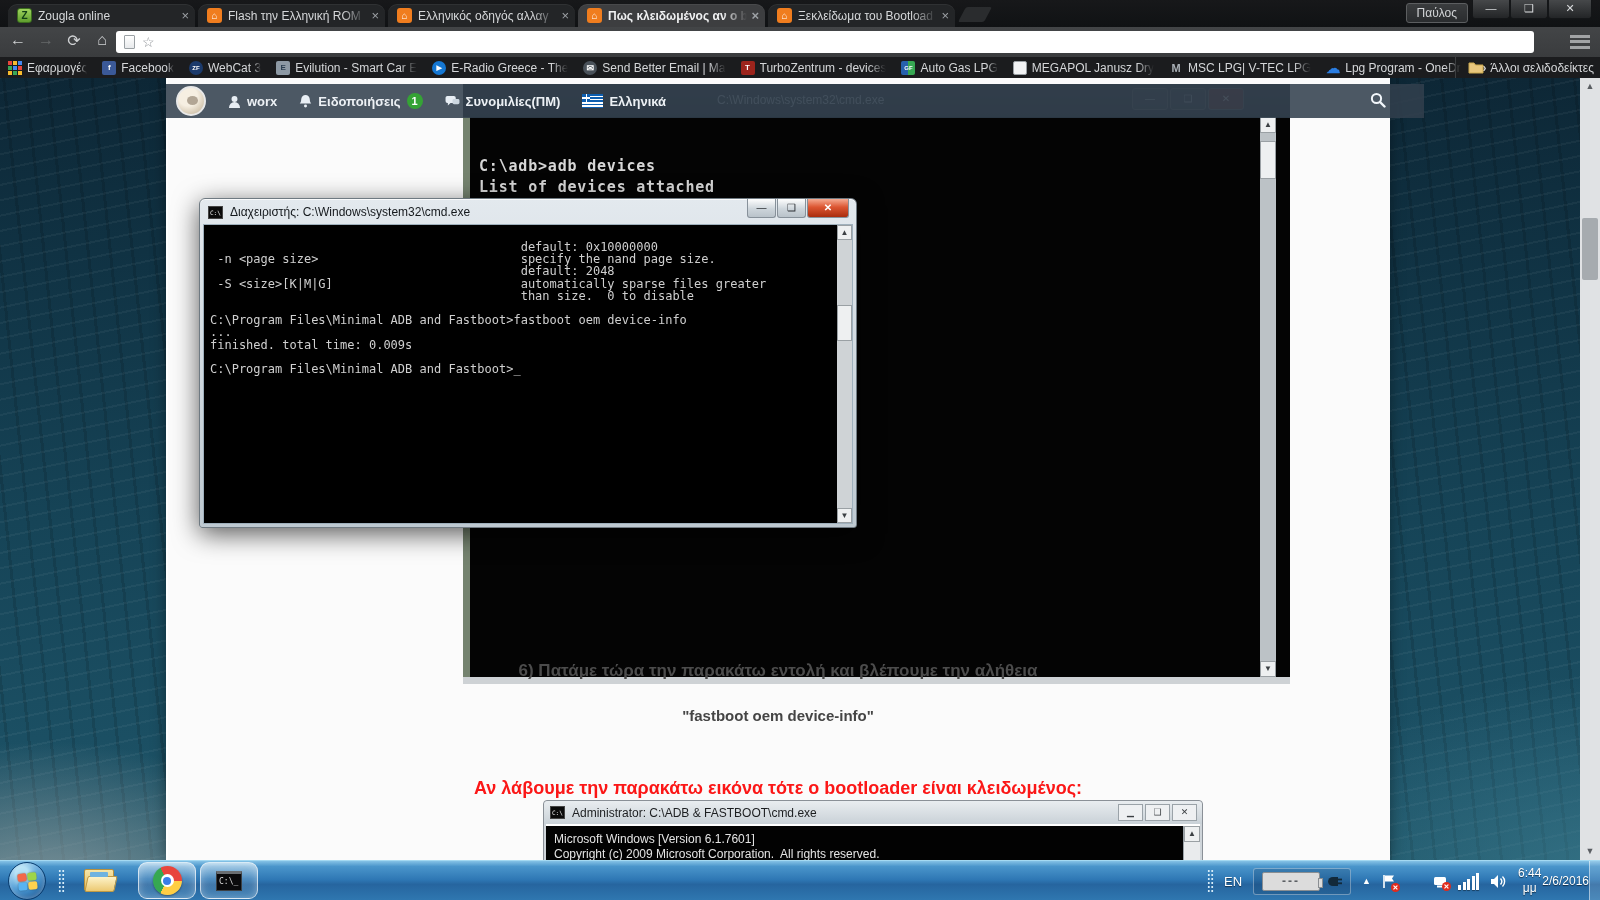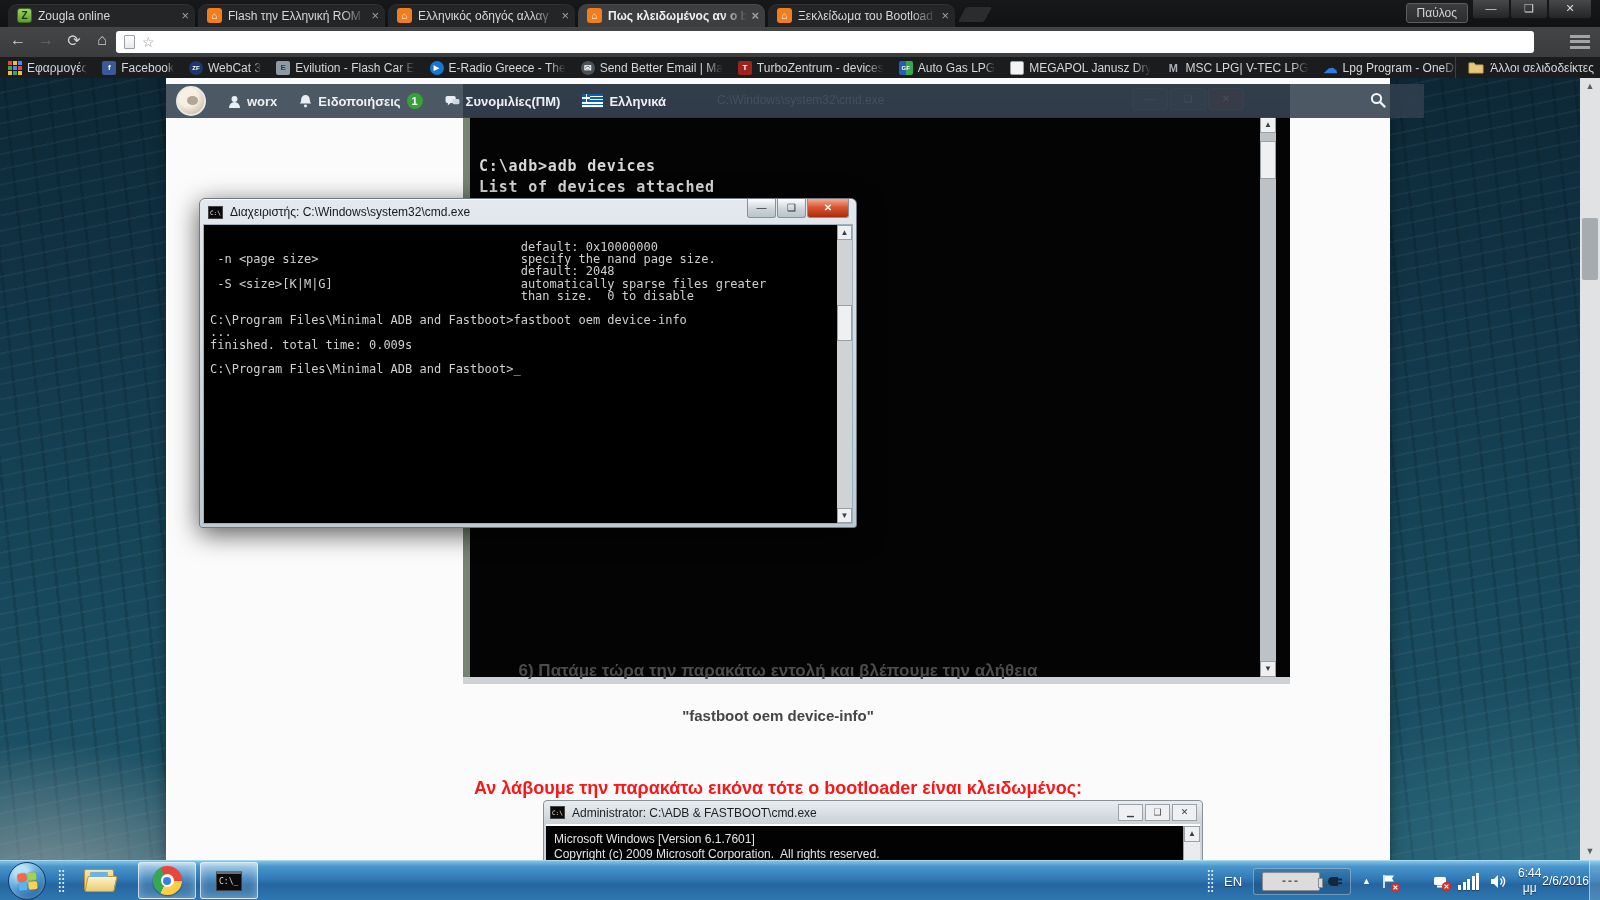--- a/index.html
+++ b/index.html
@@ -150,21 +150,21 @@
   .orb { position:absolute; left:8px; top:1px; width:38px; height:38px; border-radius:50%;
          background:radial-gradient(circle at 36% 28%, #b5e2f6 0 18%, #4d9bd6 48%, #12518f 80%, #0a3a6b);
          border:1px solid #0b3e70; box-shadow:inset 0 0 6px rgba(255,255,255,.5); }
   .orb .flag { position:absolute; left:9px; top:10px; width:20px; height:18px; display:grid;
                grid-template-columns:9px 9px; grid-template-rows:8px 8px; gap:1px; transform:rotate(-6deg); }
   .orb .flag i { border-radius:2px; box-shadow:0 0 2px rgba(0,0,0,.4); }
   .orb .flag i:nth-child(1){background:#f3694a;} .orb .flag i:nth-child(2){background:#9ed54a;}
   .orb .flag i:nth-child(3){background:#59b4f2;} .orb .flag i:nth-child(4){background:#ffd24e;}
   .grip { position:absolute; top:8px; width:7px; height:25px;
           background-image:radial-gradient(circle, #d6ecf8 0.9px, transparent 1px); background-size:3.5px 4px; }
-  .tb-btn { position:absolute; top:1px; height:37px; width:58px; border-radius:3px; display:flex; align-items:center; justify-content:center; }
+  .tb-btn { position:absolute; top:1px; height:37px; width:58px; border-radius:9px; display:flex; align-items:center; justify-content:center; }
   .tb-btn.active { background:linear-gradient(180deg,rgba(255,255,255,.5),rgba(255,255,255,.16) 45%,rgba(255,255,255,.08));
                    border:1px solid rgba(255,255,255,.7); box-shadow:inset 0 0 8px rgba(255,255,255,.35); }
   .folder-ic { width:32px; height:24px; position:relative; }
   .folder-ic .bk { position:absolute; left:0; top:0; width:30px; height:22px; background:linear-gradient(#f7e6a8,#e3bc5e);
                    border:1px solid #b9903c; border-radius:2px; }
   .folder-ic .fr { position:absolute; left:2px; top:7px; width:30px; height:16px; background:linear-gradient(#fdf3c9,#ecc972);
                    border:1px solid #c09a44; border-radius:2px 2px 2px 2px; transform:skewX(-12deg); }
   .folder-ic .in { position:absolute; left:6px; top:3px; width:18px; height:5px; background:#6fb3e0; border-radius:1px; }
   .chrome-ball { width:29px; height:29px; border-radius:50%; position:relative;
                  background:conic-gradient(from 330deg, #e8453c 0 120deg, #ffce44 120deg 240deg, #36a852 240deg 360deg);
@@ -261,21 +261,21 @@
     <span class="bm">
       <span class="bicon" style="background:#3b5998;">f</span>
       <span class="lbl">Facebook</span>
     </span>
     <span class="bm">
       <span class="bicon" style="background:#1b3a6b;border-radius:50%;font-size:6px;">ZF</span>
       <span class="lbl">WebCat 3</span>
     </span>
     <span class="bm">
       <span class="bicon" style="background:#8d99a4;color:#2c3e50;">E</span>
-      <span class="lbl">Evilution - Flash Car E</span>
+      <span class="lbl">Evilution - Smart Car E</span>
     </span>
     <span class="bm">
       <span class="bicon" style="background:#1577d2;border-radius:50%;font-size:7px;">▶</span>
       <span class="lbl">E-Radio Greece - The</span>
     </span>
     <span class="bm">
       <span class="bicon" style="background:#4a525a;border-radius:50%;font-size:9px;">✉</span>
       <span class="lbl">Send Better Email | Ma</span>
     </span>
     <span class="bm">

